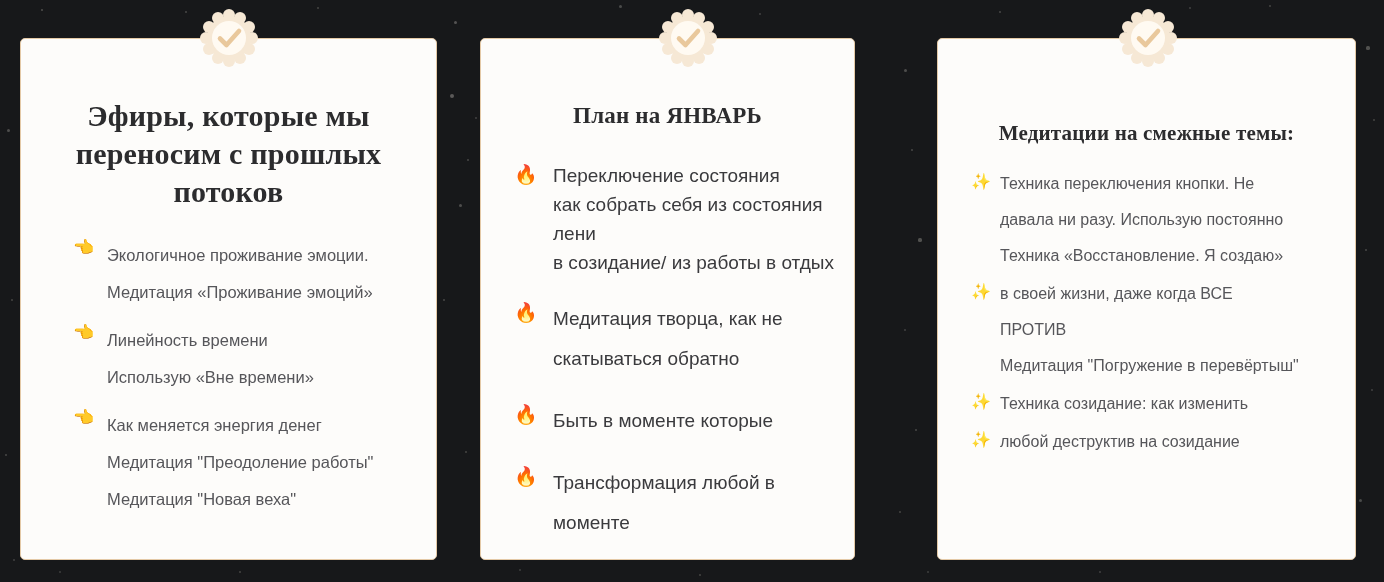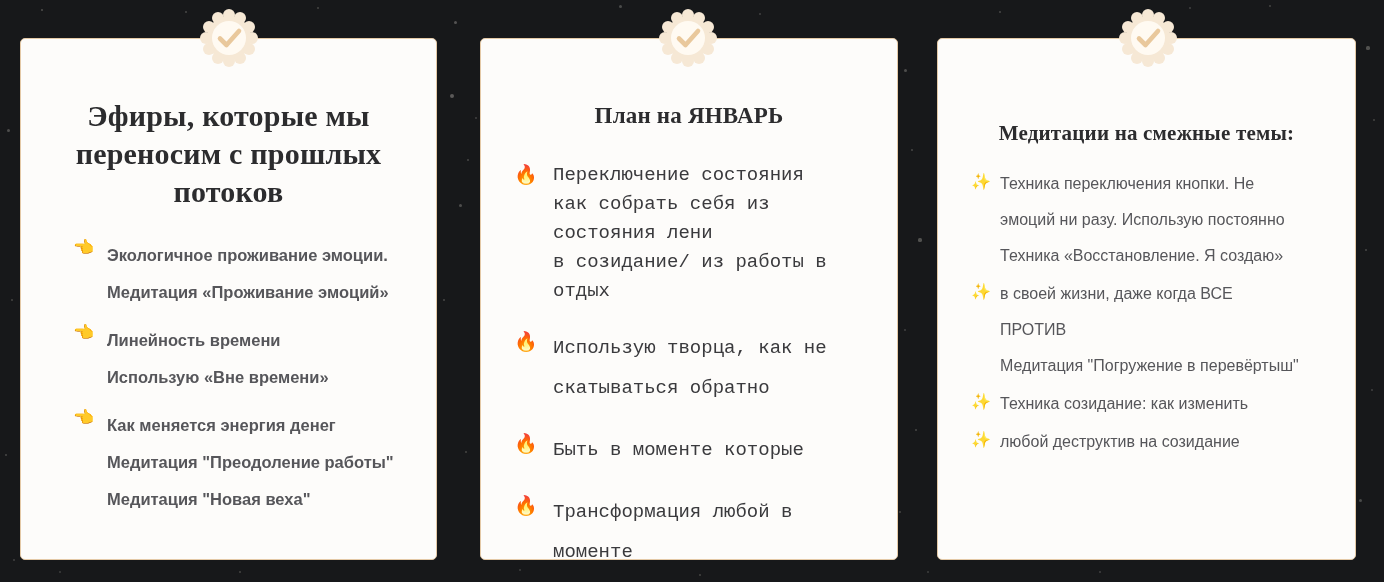--- a/index.html
+++ b/index.html
@@ -39,21 +39,21 @@
     position: absolute;
     top: 38px;
     height: 522px;
     background: #fdfcfa;
     border: 1px solid #e4c9a6;
     border-radius: 5px;
     box-sizing: border-box;
     overflow: hidden;
   }
   .card.c1 { left: 20px;  width: 417px; }
-  .card.c2 { left: 480px; width: 418px; }
+  .card.c2 { left: 480px; width: 375px; }
   .card.c3 { left: 937px; width: 419px; }
 
   
   .badge {
     position: absolute;
     top: 8px;
     width: 60px;
     height: 60px;
     z-index: 5;
   }
@@ -123,28 +123,27 @@
   }
 
   
   .c1 li.item { margin-bottom: 11px; }
   .c1 li.item .bullet { top: 2px; }
   .c1 li.item .text {
     font-family: "Liberation Sans", sans-serif;
     font-size: 16.5px;
     line-height: 37px;
     color: #56565a;
-    font-weight: bold;
   }
 
   
   .c2 li.item { margin-bottom: 22px; }
   .c2 li.item .bullet { top: 4px; }
   .c2 li.item .text {
-    font-family: Liberation Mono, monospace;
+    font-family: Liberation Sans, sans-serif;
     font-size: 19px;
     line-height: 29px;
     color: #3a3a3d;
     padding-left: 40px;
   }
   .c2 li.item.spaced .text { line-height: 40px; }
 
   
   .c3 li.item { margin-bottom: 2px; }
   .c3 li.item .bullet { top: 8px; }
@@ -231,21 +230,21 @@
         <h2 class="card-title">План на ЯНВАРЬ</h2>
         <ul class="items">
           <li class="item">
             <span class="bullet">🔥</span>
             <span class="text">Переключение состояния
 как собрать себя из состояния лени
 в созидание/ из работы в отдых</span>
           </li>
           <li class="item spaced">
             <span class="bullet">🔥</span>
-            <span class="text">Использую творца, как не
+            <span class="text">Медитация творца, как не
 скатываться обратно</span>
           </li>
           <li class="item spaced">
             <span class="bullet">🔥</span>
             <span class="text">Быть в моменте которые</span>
           </li>
           <li class="item spaced">
             <span class="bullet">🔥</span>
             <span class="text">Трансформация любой в моменте</span>
           </li>
@@ -253,21 +252,21 @@
       </div>
     </div>
 
     <div class="card c3">
       <div class="card-body">
         <h2 class="card-title">Медитации на смежные темы:</h2>
         <ul class="items">
           <li class="item">
             <span class="bullet">✨</span>
             <span class="text">Техника переключения кнопки. Не
-эмоций ни разу. Использую постоянно
+давала ни разу. Использую постоянно
 Техника «Восстановление. Я создаю»</span>
           </li>
           <li class="item">
             <span class="bullet">✨</span>
             <span class="text">в своей жизни, даже когда ВСЕ
 ПРОТИВ
 Медитация "Погружение в перевёртыш"</span>
           </li>
           <li class="item">
             <span class="bullet">✨</span>

